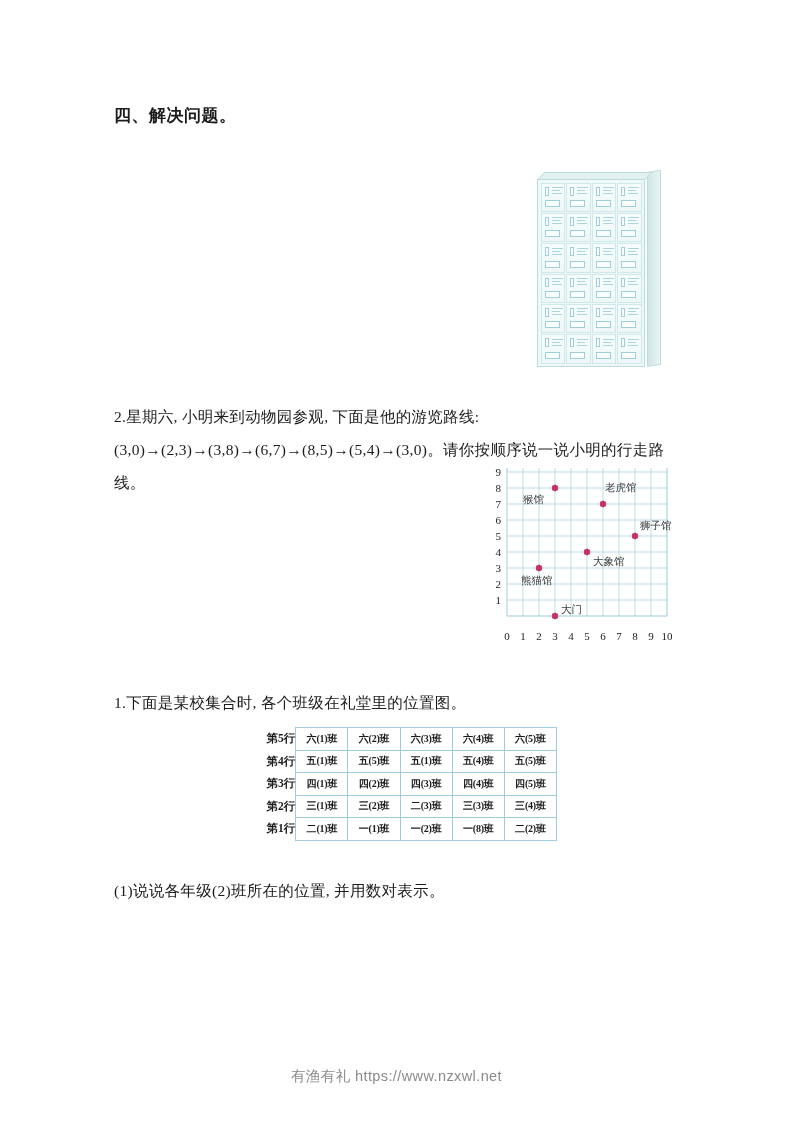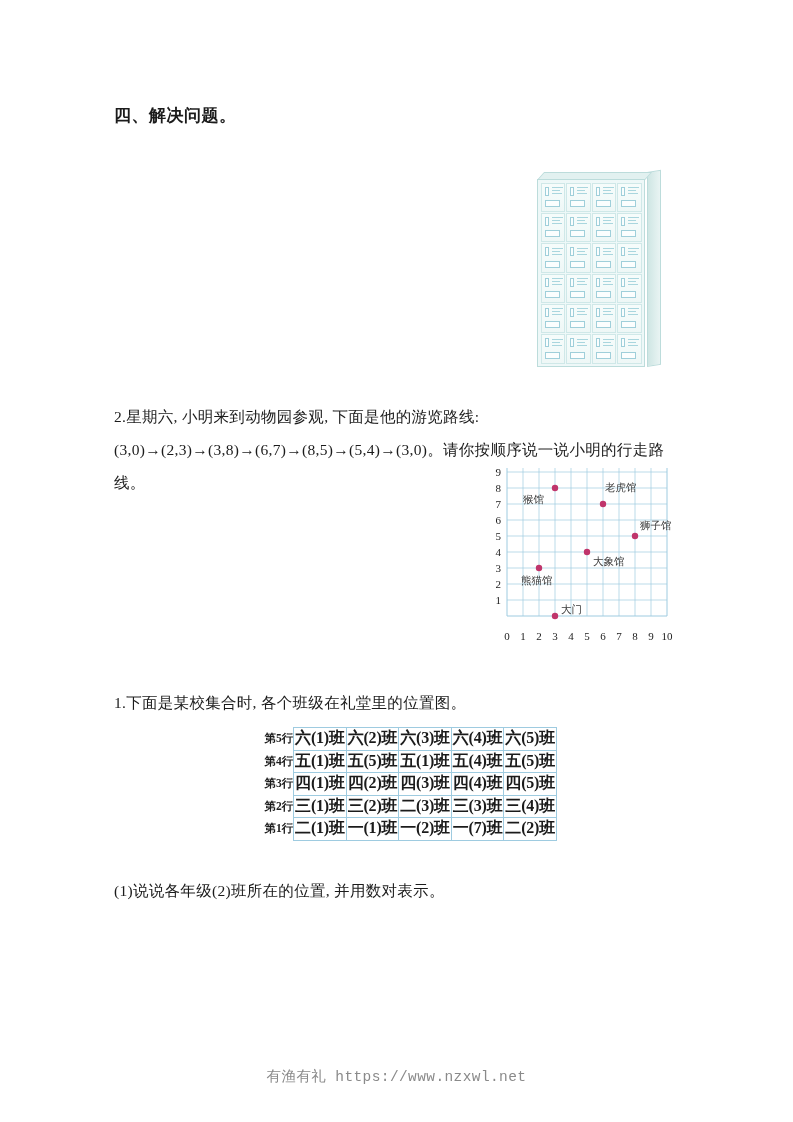--- a/index.html
+++ b/index.html
@@ -160,21 +160,21 @@
     border: none;
     width: 44px;
   }
   td.cell {
     border: 1px solid #9ecbe0;
     width: 52px;
     height: 21.5px;
     text-align: center;
     vertical-align: middle;
     white-space: nowrap;
-    font-size: 16px;
+    font-size: 10px;
     letter-spacing: -0.2px;
   }
   td.collab {
     border: none;
     text-align: center;
     font-size: 11.5px;
     height: 22px;
     padding-top: 3px;
     white-space: nowrap;
   }
@@ -182,21 +182,21 @@
 
   
   .footer {
     position: absolute;
     left: 0;
     top: 1067px;
     width: 793px;
     text-align: center;
     font-size: 14.5px;
     color: #8a8a8a;
-    font-family: Liberation Mono, monospace;
+    font-family: Liberation Sans, sans-serif;
     letter-spacing: 0.4px;
   }
 </style>
 </head>
 <body>
 
 <div class="page">
 
   <div class="section-title">四、解决问题。</div>
 
@@ -529,21 +529,21 @@
             <td class="cell">三(2)班</td>
             <td class="cell">二(3)班</td>
             <td class="cell">三(3)班</td>
             <td class="cell">三(4)班</td>
           </tr>
           <tr>
             <td class="rowlab">第1行</td>
             <td class="cell">二(1)班</td>
             <td class="cell">一(1)班</td>
             <td class="cell">一(2)班</td>
-            <td class="cell">一(7)班</td>
+            <td class="cell">一(8)班</td>
             <td class="cell">二(2)班</td>
           </tr>
         </tbody>
     </table>
   </div>
 
   <div class="para q3b">(1)说说各年级(2)班所在的位置, 并用数对表示。</div>
 
   <div class="footer">有渔有礼 https://www.nzxwl.net</div>
 

